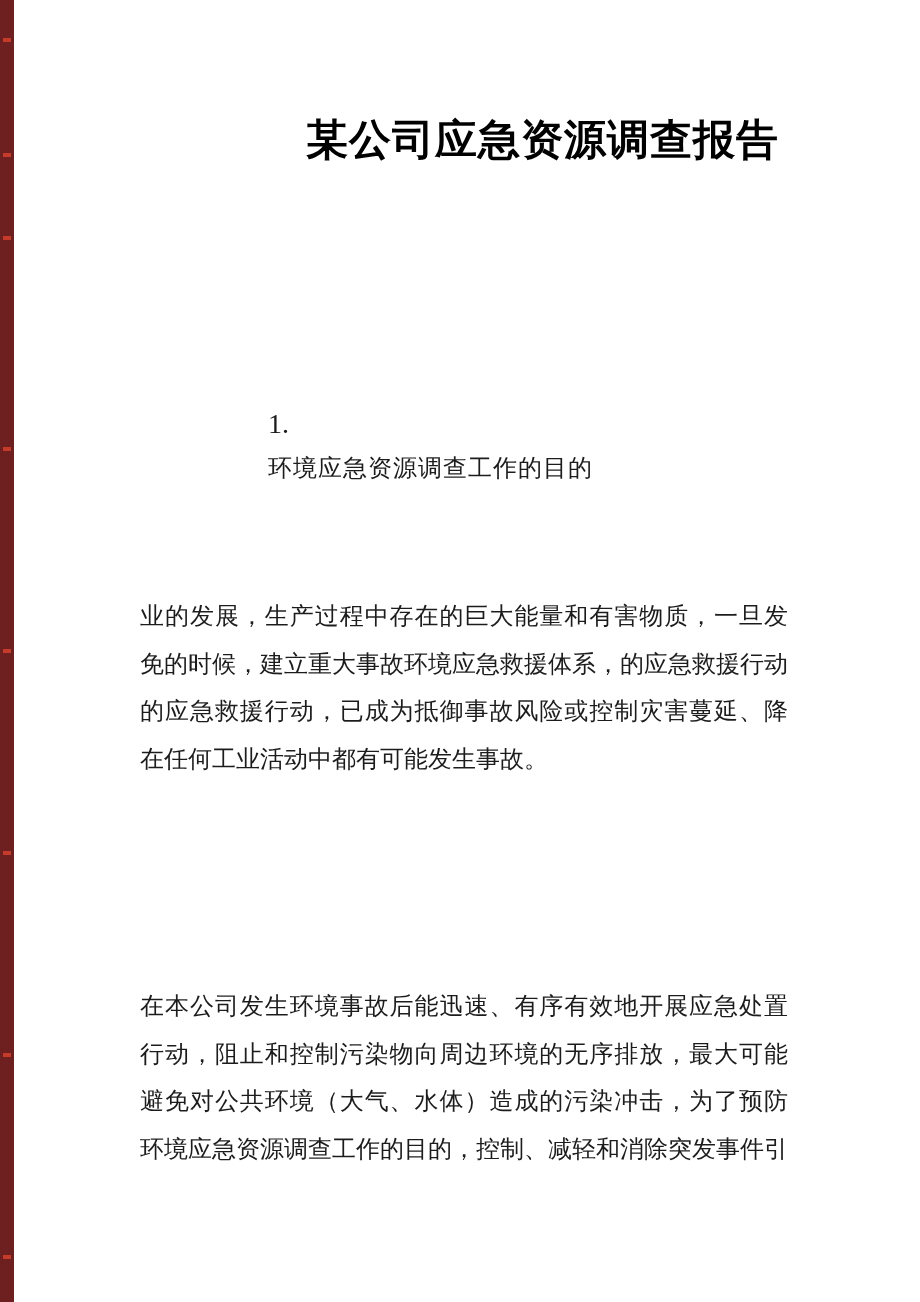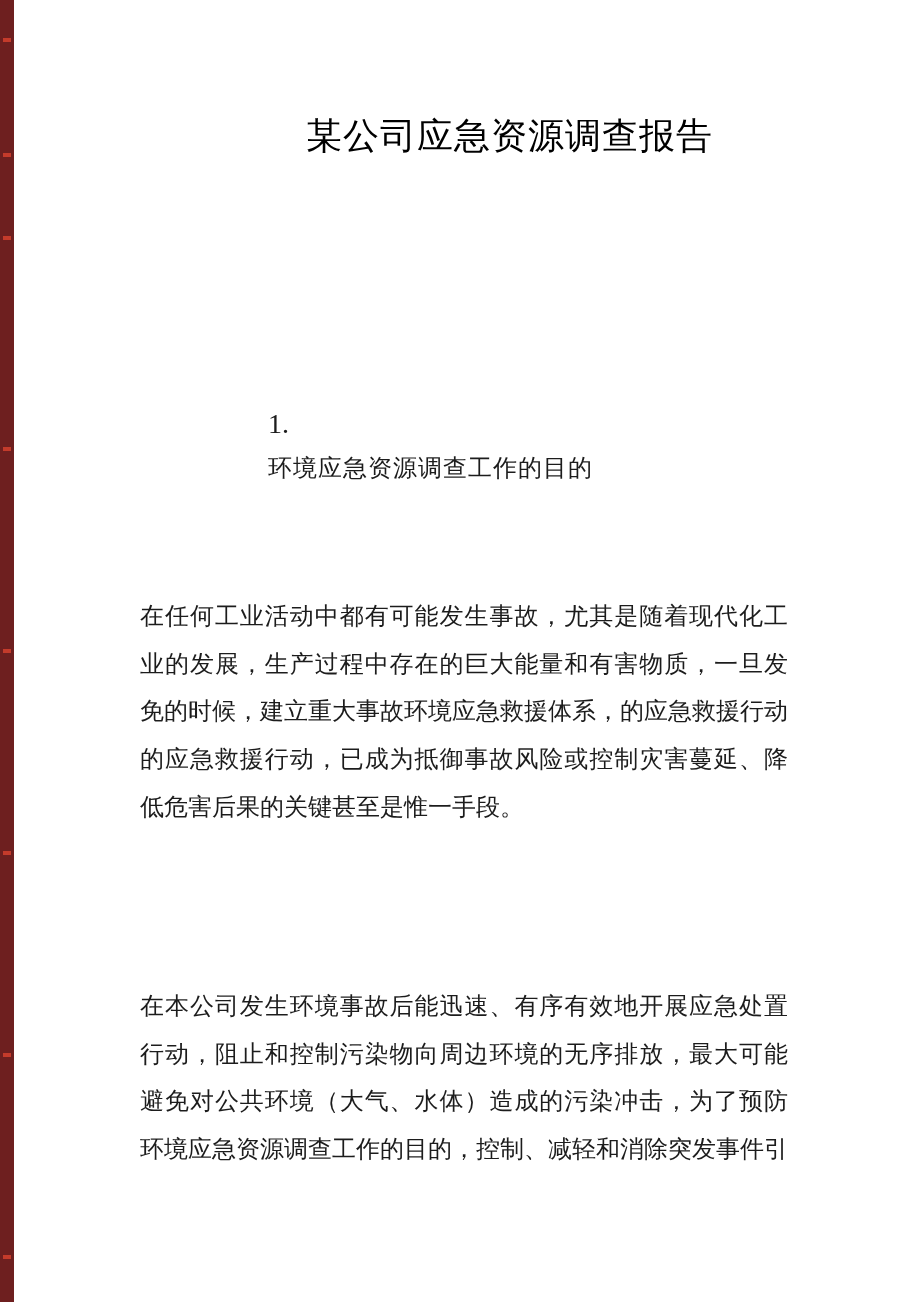--- a/index.html
+++ b/index.html
@@ -29,22 +29,22 @@
     position: absolute;
     left: 3px;
     width: 8px;
     height: 4px;
     background: #c43b2b;
   }
   .doc-title {
     position: absolute;
     left: 306px;
     top: 112px;
-    font-size: 36px;
-    font-weight: normal;
+    font-size: 42px;
+    font-weight: bold;
     letter-spacing: 1px;
     color: #000000;
     white-space: nowrap;
     text-align: right;
   }
   .section-number {
     position: absolute;
     left: 268px;
     top: 407px;
     font-size: 28px;
@@ -97,25 +97,24 @@
     <div class="tick" style="top:1255px"></div>
   </div>
 
   <div class="doc-title">某公司应急资源调查报告</div>
 
   <div class="section-number">1.</div>
 
   <div class="section-heading">环境应急资源调查工作的目的</div>
 
   <div class="para para-1">
-    <div class="line">在任何工业活动中都有可能发生事故，尤其是随着现代化工</div>
     <div class="line">业的发展，生产过程中存在的巨大能量和有害物质，一旦发</div>
     <div class="line">免的时候，建立重大事故环境应急救援体系，的应急救援行动</div>
     <div class="line">的应急救援行动，已成为抵御事故风险或控制灾害蔓延、降</div>
-    <div class="line last-line">低危害后果的关键甚至是惟一手段。</div>
+    <div class="line last-line">在任何工业活动中都有可能发生事故。</div>
   </div>
 
   <div class="para para-2">
     <div class="line">在本公司发生环境事故后能迅速、有序有效地开展应急处置</div>
     <div class="line">行动，阻止和控制污染物向周边环境的无序排放，最大可能</div>
     <div class="line">避免对公共环境（大气、水体）造成的污染冲击，为了预防</div>
     <div class="line">环境应急资源调查工作的目的，控制、减轻和消除突发事件引</div>
   </div>
 
 </div>

